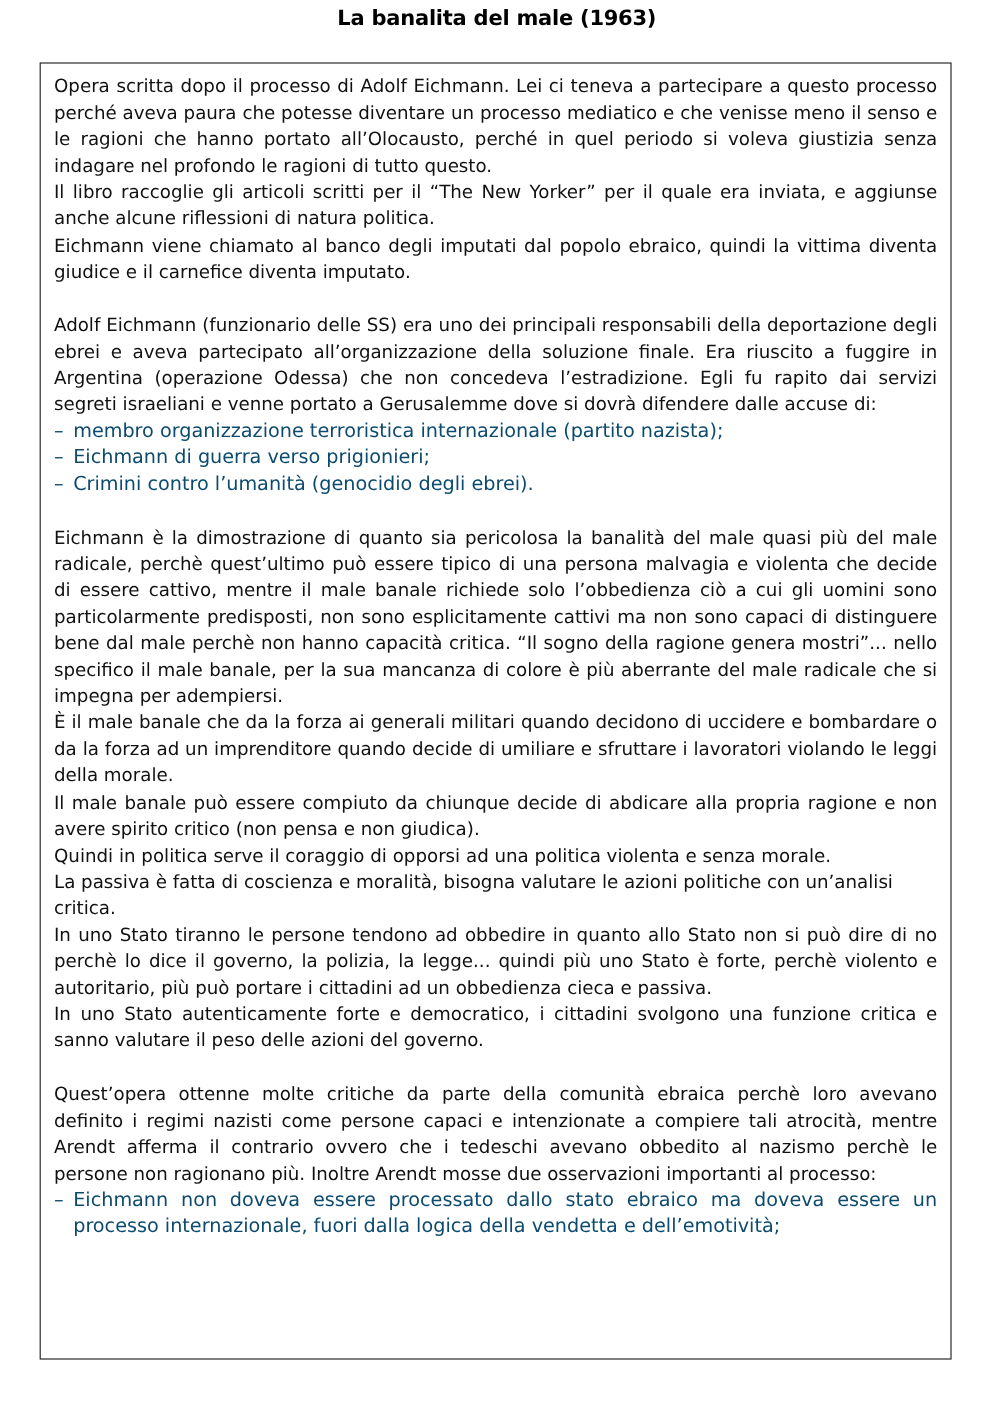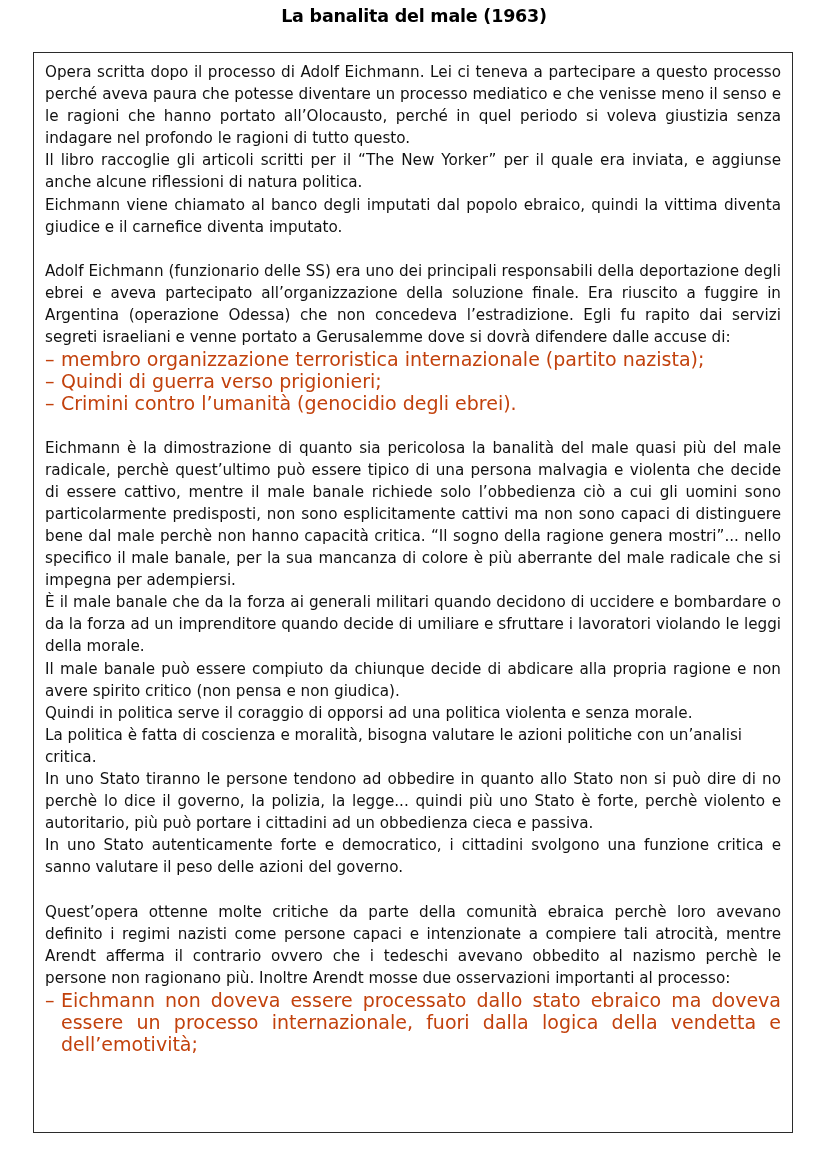--- a/index.html
+++ b/index.html
@@ -59,28 +59,28 @@
     height: 22.1px;
     line-height: 22.1px;
     font-size: 15.2px;
   }
   ul.dash-list {
     list-style: none;
     margin: 0;
     padding: 0;
   }
   ul.dash-list > li {
-    font-size: 19px;
+    font-size: 16px;
     line-height: 22.1px;
     text-align: justify;
     text-justify: inter-word;
     position: relative;
     padding-left: 16px;
     margin: 0;
-    color: #c2410c;
+    color: #0c4a6e;
   }
   ul.dash-list > li::before {
     content: "\2013";
     position: absolute;
     left: 0;
     top: 0;
   }
   .noj {
     text-align: left;
   }
@@ -99,33 +99,33 @@
       <p class="para">Il libro raccoglie gli articoli scritti per il “The New Yorker” per il quale era inviata, e aggiunse anche alcune riflessioni di natura politica.</p>
       <p class="para">Eichmann viene chiamato al banco degli imputati dal popolo ebraico, quindi la vittima diventa giudice e il carnefice diventa imputato.</p>
     </div>
 
     <div class="blank-line">&nbsp;</div>
 
     <div>
       <p class="para">Adolf Eichmann (funzionario delle SS) era uno dei principali responsabili della deportazione degli ebrei e aveva partecipato all’organizzazione della soluzione finale. Era riuscito a fuggire in Argentina (operazione Odessa) che non concedeva l’estradizione. Egli fu rapito dai servizi segreti israeliani e venne portato a Gerusalemme dove si dovrà difendere dalle accuse di:</p>
       <ul class="dash-list">
         <li class="noj">membro organizzazione terroristica internazionale (partito nazista);</li>
-        <li class="noj">Quindi di guerra verso prigionieri;</li>
+        <li class="noj">Eichmann di guerra verso prigionieri;</li>
         <li class="noj">Crimini contro l’umanità (genocidio degli ebrei).</li>
       </ul>
     </div>
 
     <div class="blank-line">&nbsp;</div>
 
     <div>
       <p class="para">Eichmann è la dimostrazione di quanto sia pericolosa la banalità del male quasi più del male radicale, perchè quest’ultimo può essere tipico di una persona malvagia e violenta che decide di essere cattivo, mentre il male banale richiede solo l’obbedienza ciò a cui gli uomini sono particolarmente predisposti, non sono esplicitamente cattivi ma non sono capaci di distinguere bene dal male perchè non hanno capacità critica. “Il sogno della ragione genera mostri”... nello specifico il male banale, per la sua mancanza di colore è più aberrante del male radicale che si impegna per adempiersi.</p>
       <p class="para">È il male banale che da la forza ai generali militari quando decidono di uccidere e  bombardare o da la forza ad un imprenditore quando decide di umiliare e sfruttare i lavoratori violando le leggi della morale.</p>
       <p class="para">Il male banale può essere compiuto da chiunque decide di abdicare alla propria ragione e non avere spirito critico (non pensa e non giudica).</p>
       <p class="para noj">Quindi in politica serve il coraggio di opporsi ad una politica violenta e senza morale.</p>
-      <p class="para noj">La politica è fatta di coscienza e moralità, bisogna valutare le azioni politiche con un’analisi critica.</p>
+      <p class="para noj">La passiva è fatta di coscienza e moralità, bisogna valutare le azioni politiche con un’analisi critica.</p>
       <p class="para">In uno Stato tiranno le persone tendono ad obbedire in quanto allo Stato non si può dire di no perchè lo dice il governo, la polizia, la legge... quindi più uno Stato è forte, perchè violento e autoritario, più può portare i cittadini ad un obbedienza cieca e passiva.</p>
       <p class="para">In uno Stato autenticamente forte e democratico, i cittadini svolgono una funzione critica e sanno valutare il peso delle azioni del governo.</p>
     </div>
 
     <div class="blank-line">&nbsp;</div>
 
     <div>
       <p class="para">Quest’opera ottenne molte critiche da parte della comunità ebraica perchè loro avevano definito i regimi nazisti come persone capaci e intenzionate a compiere tali atrocità, mentre Arendt afferma il contrario ovvero che i tedeschi avevano obbedito al nazismo perchè le persone non ragionano più. Inoltre Arendt mosse due osservazioni importanti al processo:</p>
       <ul class="dash-list">
         <li>Eichmann non doveva essere processato dallo stato ebraico ma doveva essere un processo internazionale, fuori dalla logica della vendetta e dell’emotività;</li>

